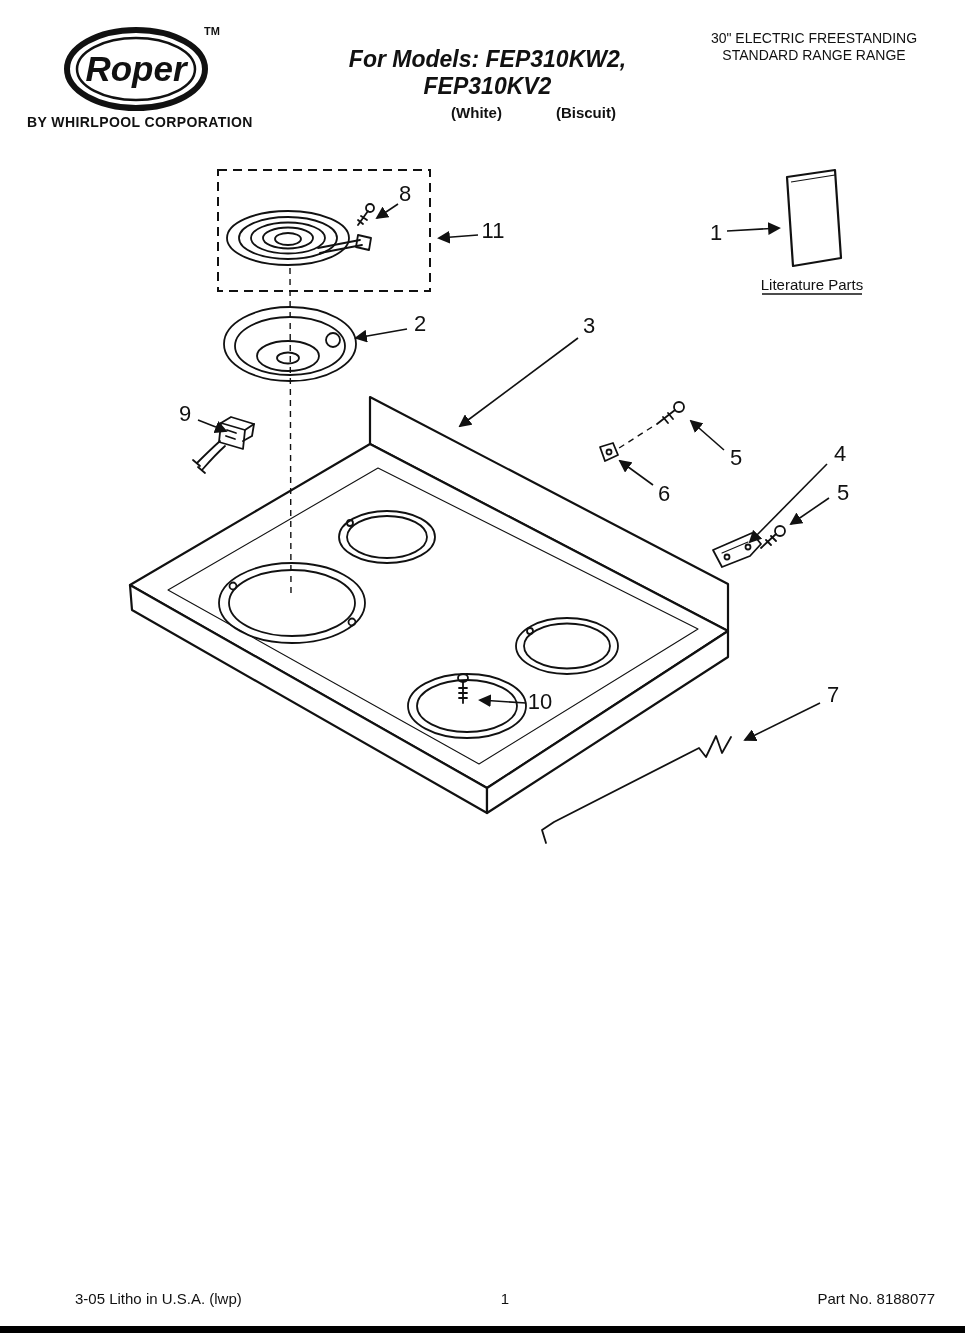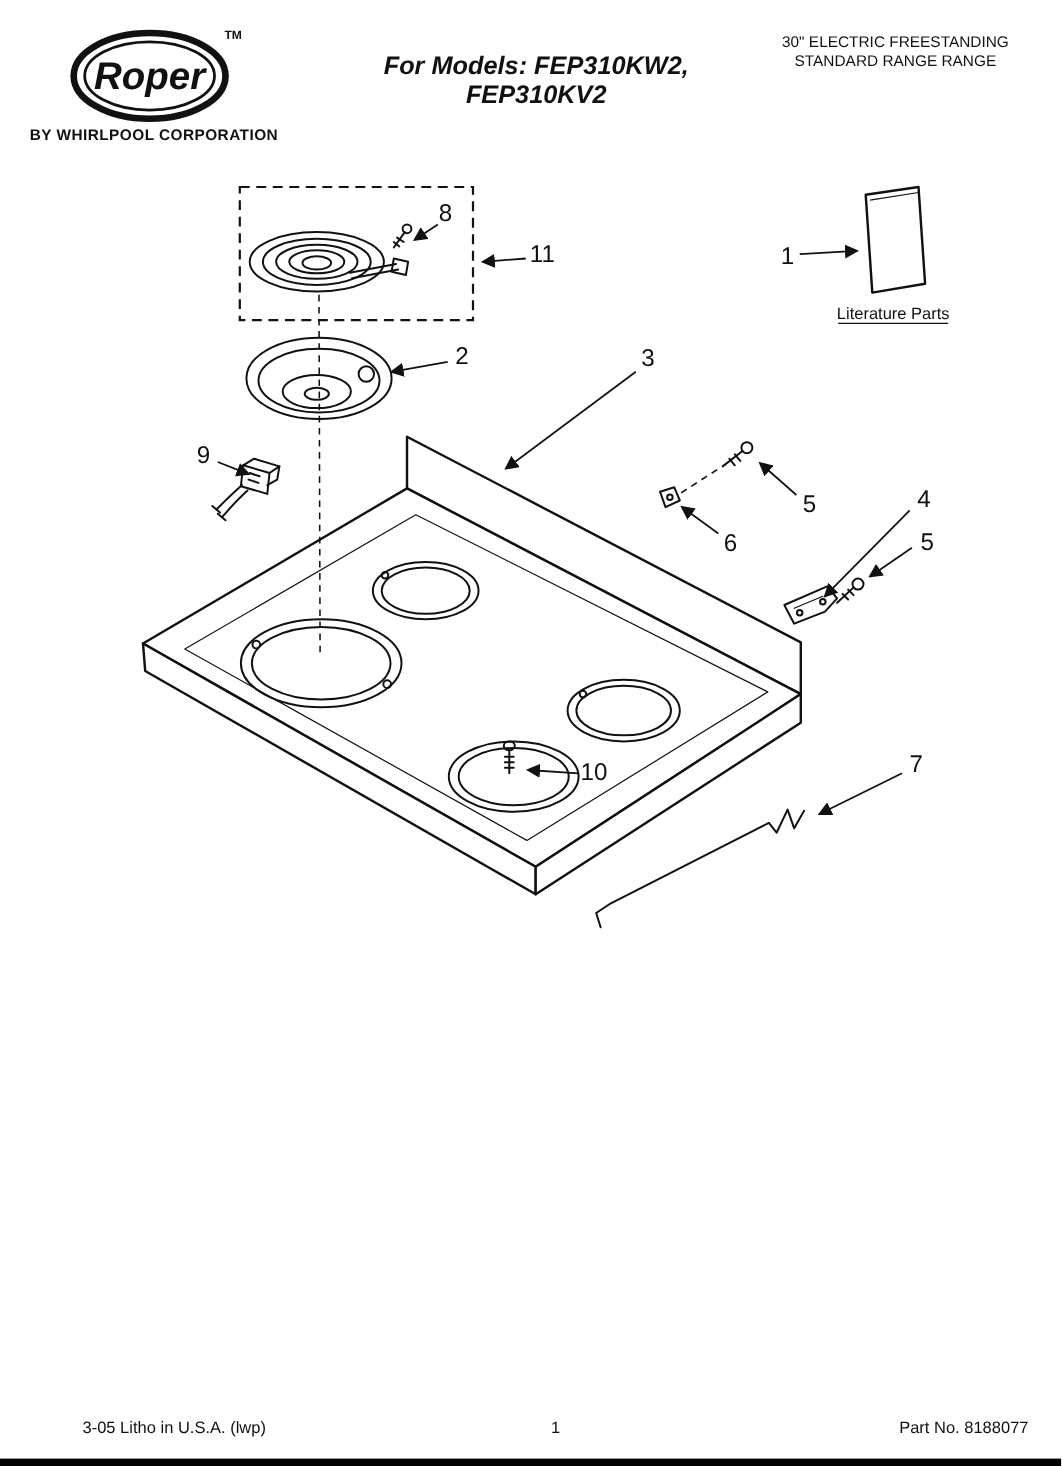--- a/index.html
+++ b/index.html
@@ -50,20 +50,23 @@
         <ellipse cx="78" cy="49" rx="69" ry="39" fill="none" stroke="#111" stroke-width="6"></ellipse>
         <ellipse cx="78" cy="49" rx="59" ry="31" fill="none" stroke="#111" stroke-width="2.5"></ellipse>
         <text x="78" y="61" class="logo-text">Roper</text>
         <text x="146" y="15" class="tm">TM</text>
       </svg>
     </div>
     <div class="byline">BY WHIRLPOOL CORPORATION</div>
 
     <div class="title-block">
       <div class="models-line">For Models: FEP310KW2, FEP310KV2</div>
+      <div class="colors-line">
+        <span class="c1">(White)</span><span class="c2">(Biscuit)</span>
+      </div>
     </div>
 
     <div class="range-block">
       <div>30" ELECTRIC FREESTANDING</div>
       <div>STANDARD RANGE RANGE</div>
     </div>
   </header>
 
   <svg class="diagram" viewBox="0 0 965 1333">
     <defs>

